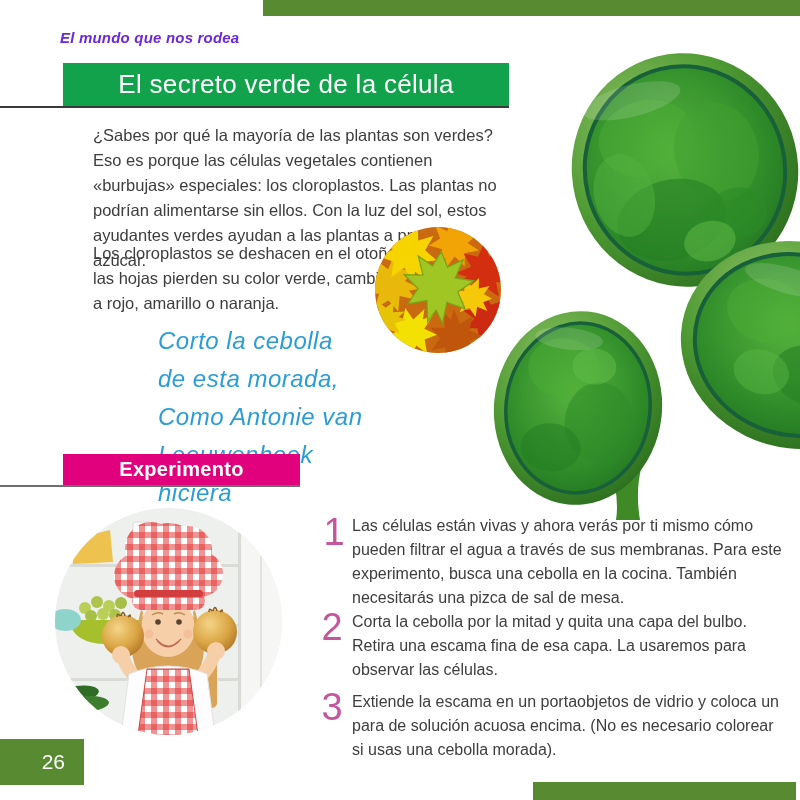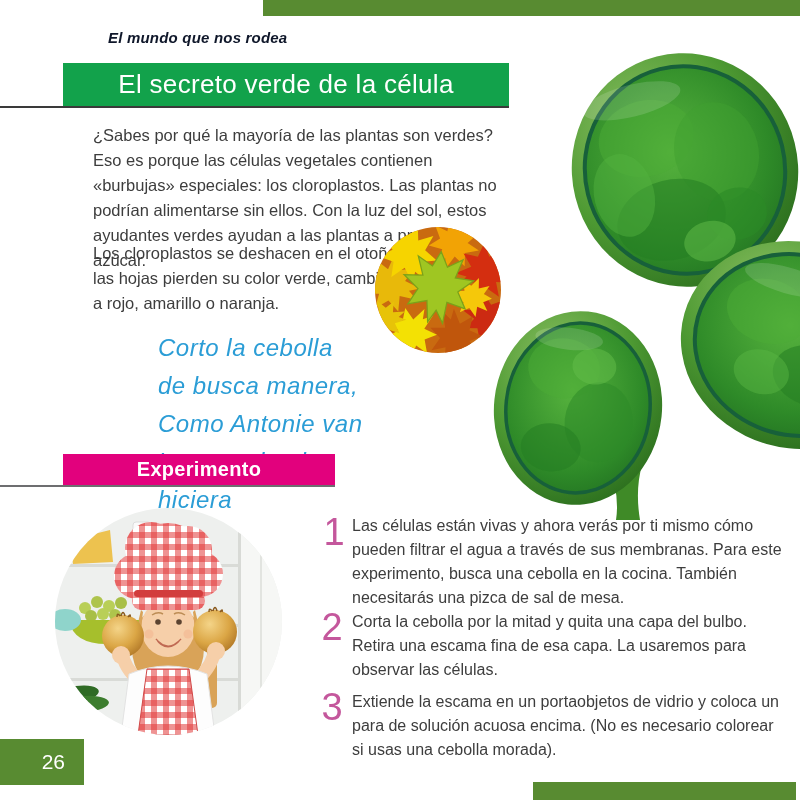--- a/index.html
+++ b/index.html
@@ -13,21 +13,21 @@
 
   
   .bar{background:#588b31;}
   .bar-top{left:263px;top:0;width:537px;height:16px;}
   .bar-bottom-right{left:533px;top:782px;width:263px;height:18px;}
 
   
   .kicker{
     left:60px;top:29px;
     font-size:15px;font-style:italic;font-weight:bold;
-    color:#0f172a;letter-spacing:.2px;margin-left:48px;
+    color:#6d28d9;letter-spacing:.2px;
   }
 
   
   .title-banner{
     left:63px;top:63px;width:446px;height:43px;
     background:#12a24b;border-bottom:2px solid #3a3a3a;
     display:flex;align-items:center;justify-content:center;
     color:#ffffff;font-size:26px;letter-spacing:.3px;
   }
   .rule-left-title{left:0;top:106px;width:63px;height:2px;background:#3a3a3a;}
@@ -36,29 +36,29 @@
   .para1{left:93px;top:123px;width:415px;}
   .para2{left:93px;top:241px;width:325px;}
 
   
   .leaves-circle{left:375px;top:227px;width:126px;height:126px;}
 
   
   .script{
     left:158px;top:322px;width:330px;
     font-size:24px;line-height:38px;font-style:italic;
-    color:#2b9dd6;letter-spacing:.5px;margin-top:7px;
+    color:#2b9dd6;letter-spacing:.5px;
   }
 
   
   .cells{left:470px;top:20px;width:330px;height:500px;}
 
   
   .exp-banner{
-    left:63px;top:454px;width:272px;height:31px;
+    left:63px;top:454px;width:237px;height:31px;
     background:#e2017d;border-bottom:2px solid #6d6e70;
     display:flex;align-items:center;justify-content:center;
     color:#ffffff;font-size:20px;font-weight:bold;letter-spacing:.3px;
   }
   .rule-left-exp{left:0;top:485px;width:63px;height:2px;background:#6d6e70;}
 
   
   .girl-circle{left:55px;top:508px;width:227px;height:227px;}
 
   
@@ -112,21 +112,21 @@
     <use href="#maple" transform="translate(80,108) rotate(165) scale(0.95)" fill="#c0560c"></use>
     <use href="#maple" transform="translate(38,104) rotate(-140) scale(0.9)" fill="#f3e104"></use>
     <use href="#maple" transform="translate(12,92) rotate(-100) scale(0.7)" fill="#e7c308"></use>
     <use href="#maple" transform="translate(96,70) rotate(95) scale(0.7)" fill="#f5c80a"></use>
     <use href="#maple" transform="translate(63,62) rotate(5) scale(1.25)" fill="#9fc622" stroke="#7ba11a" stroke-width="1"></use>
   </g>
 </svg>
 
 <div class="abs script">
   <div>Corto la cebolla</div>
-  <div>de busca manera,</div>
+  <div>de esta morada,</div>
   <div>Como Antonie van Leeuwenhoek</div>
   <div>hiciera</div>
 </div>
 
 <svg class="abs cells" viewBox="0 0 330 500">
   <defs>
     <radialGradient id="rimG" cx="35%" cy="28%" r="80%">
       <stop offset="0%" stop-color="#8cc063"></stop>
       <stop offset="55%" stop-color="#4e9a33"></stop>
       <stop offset="100%" stop-color="#2a6d1d"></stop>

